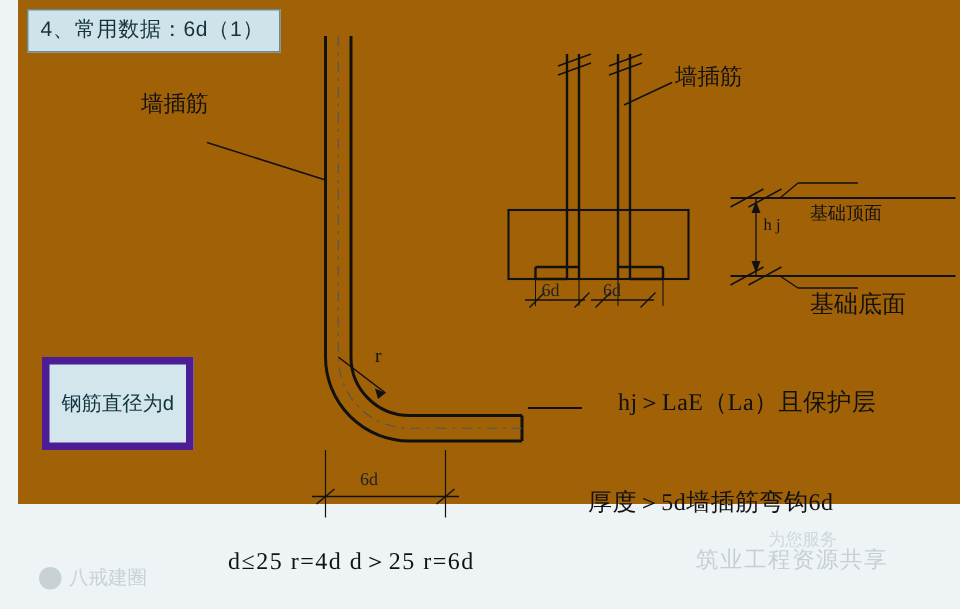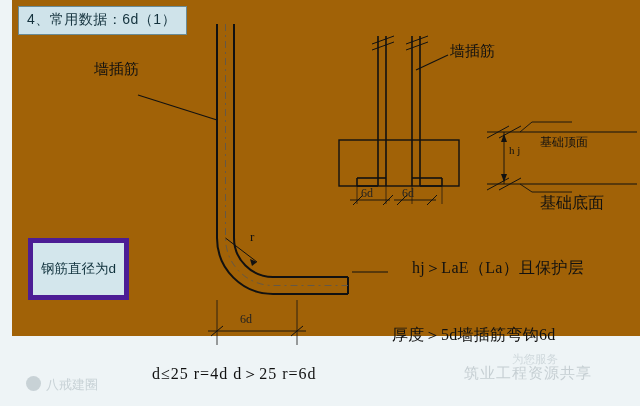--- a/index.html
+++ b/index.html
@@ -62,21 +62,21 @@
     position:absolute;
     color:#b9c6cb;
     font-size:13px;
     white-space:nowrap;
     text-align:center;
   }
   #wm-center{left:452px;top:364px;color:#c6cfd3;font-size:15px;letter-spacing:1px;}
   #wm-right{left:500px;top:352px;color:#cfd8dc;font-size:11.5px;}
   .wm-brand{
     position:absolute;left:14px;top:376px;
-    display:flex;gap:5px;
+    display:flex;align-items:center;gap:5px;
     color:#c8d2d6;font-size:13px;
   }
   .wm-brand .dot{
     width:15px;height:15px;border-radius:50%;
     background:#c8d2d6;display:inline-block;
   }
 </style>
 </head>
 <body>
 

